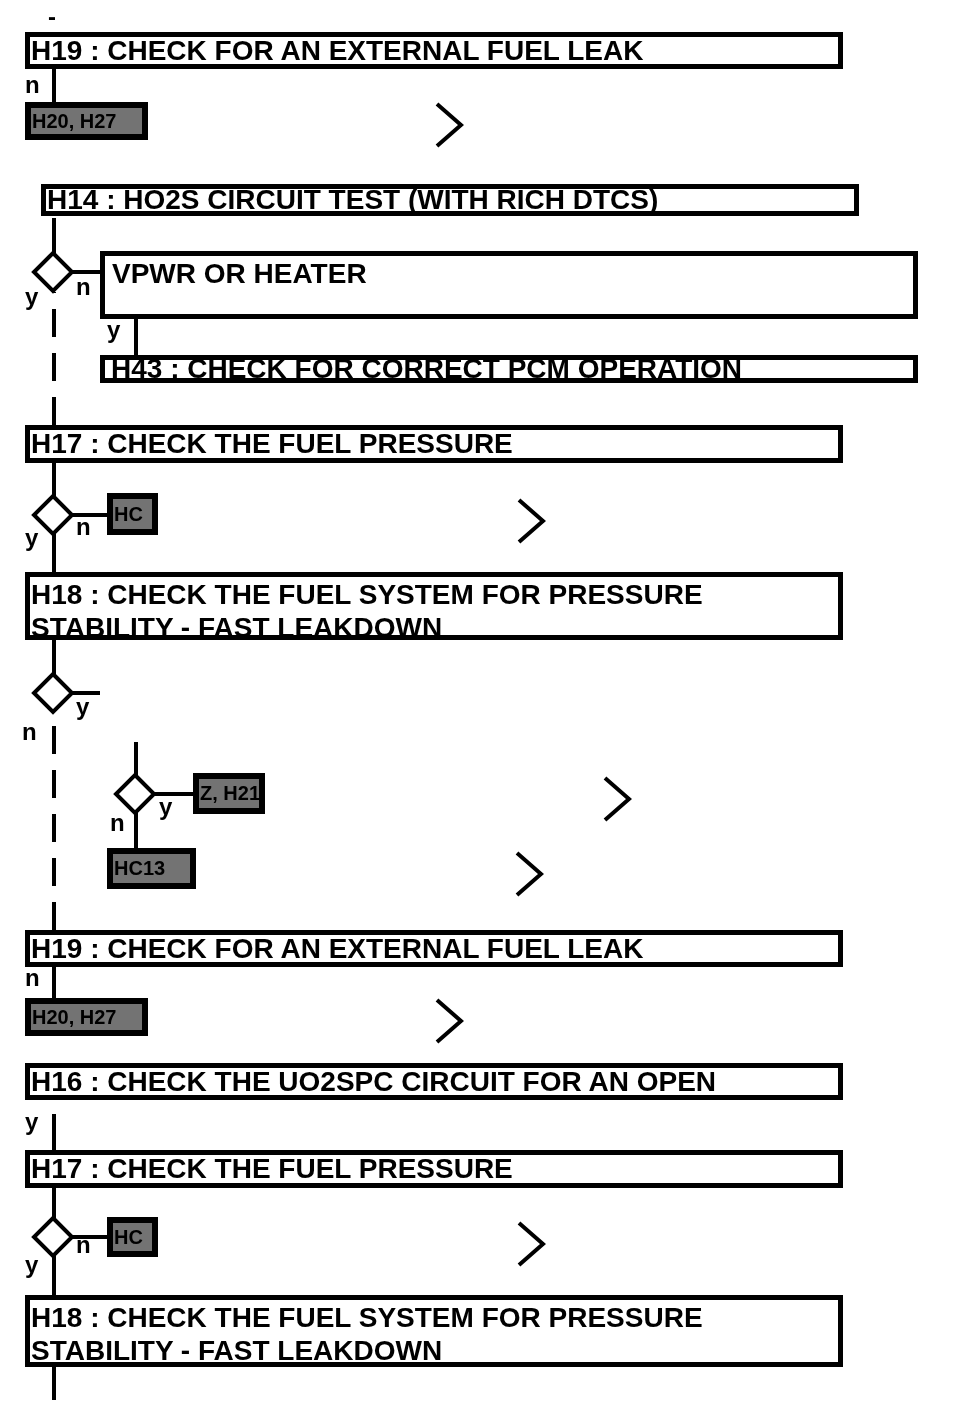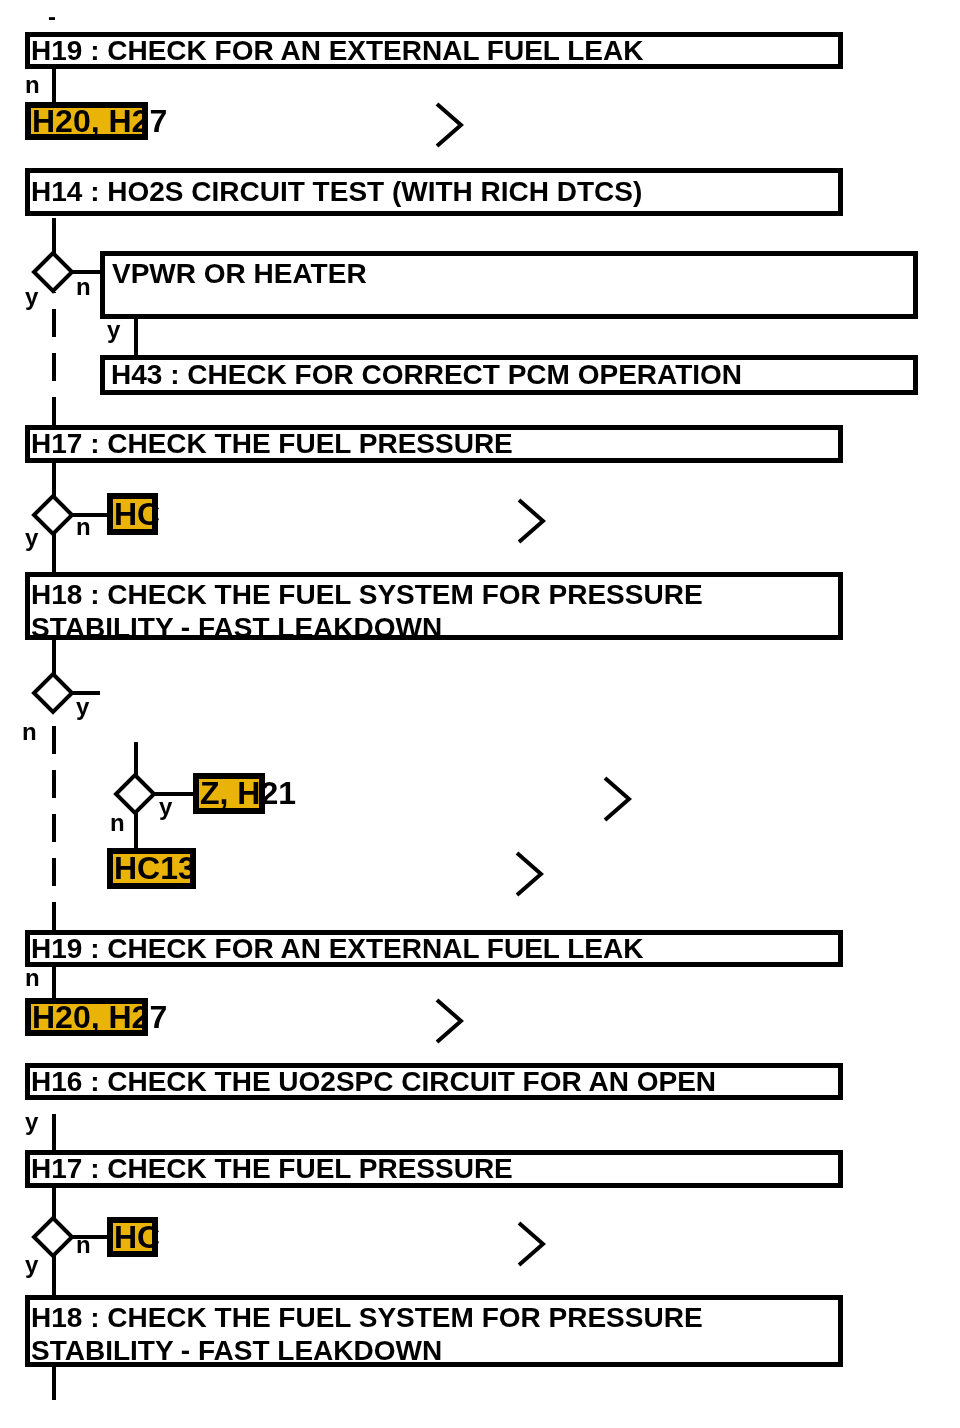--- a/index.html
+++ b/index.html
@@ -12,22 +12,22 @@
     position:absolute;left:25px;width:818px;border:5px solid #000000;background:#ffffff;
     box-sizing:border-box;font-weight:bold;font-size:28px;white-space:nowrap;overflow:visible;
   }
   .box.single{display:flex;align-items:center;padding-left:1px;}
   .box.multi{padding:1px 0 0 1px;line-height:33px;}
   .box.indent{left:100px;}
   .box.indent.single{padding-left:6px;}
   .box.indent.multi{padding-left:7px;}
   .bl{display:block;}
   .sbox{
-    position:absolute;border:6px solid #000000;background:#eab308;box-sizing:border-box;
-    font-weight:bold;font-size:32px;display:flex;align-items:center;padding-left:1px;white-space:nowrap;
+    position:absolute;border:6px solid #000000;background:#737373;box-sizing:border-box;
+    font-weight:bold;font-size:20px;display:flex;align-items:center;padding-left:1px;white-space:nowrap;
   }
   .vline{position:absolute;width:4px;background:#000000;}
   .vline.dashed{
     background:repeating-linear-gradient(to top,#000000 0 28px,transparent 28px 44px);
   }
   .hline{position:absolute;height:4px;background:#000000;}
   .blabel{position:absolute;font-weight:bold;font-size:24px;line-height:24px;}
 </style>
 </head>
 <body>
@@ -41,37 +41,37 @@
   </div>
   <span class="blabel" style="left:25px;top:73px;">n</span>
   <div class="vline" style="left:52px;top:69px;height:35px;"></div>
   <div class="sbox" style="left:25px;top:102px;width:123px;height:38px;">
     <span>H20, H27</span>
   </div>
   <svg class="abs" style="left:434px;top:101px;" width="30" height="48">
     <polyline points="3,3 27,24 3,45" fill="none" stroke="#000000" stroke-width="4"></polyline>
   </svg>
 
-  <div class="box single" style="top:168px;height:48px;">
+  <div class="box single" style="top:184px;height:32px;margin-left:16px;">
     <span>H14 : HO2S CIRCUIT TEST (WITH RICH DTCS)</span>
   </div>
   <div class="vline" style="left:52px;top:218px;height:36px;"></div>
   <svg class="abs" style="left:31px;top:250px;" width="44" height="44">
     <polygon points="22,3 41,22 22,41 3,22" fill="#ffffff" stroke="#000000" stroke-width="4"></polygon>
   </svg>
   <span class="blabel" style="left:25px;top:285px;">y</span>
   <span class="blabel" style="left:76px;top:275px;">n</span>
   <div class="hline" style="left:70px;top:270px;width:30px;"></div>
 
   <div class="box indent multi" style="top:251px;height:68px;">
     <span class="bl">VPWR OR HEATER</span>
   </div>
   <span class="blabel" style="left:107px;top:318px;">y</span>
   <div class="vline" style="left:134px;top:319px;height:36px;"></div>
-  <div class="box indent single" style="top:355px;height:40px;">
+  <div class="box indent single" style="top:355px;height:28px;">
     <span>H43 : CHECK FOR CORRECT PCM OPERATION</span>
   </div>
 
   <div class="vline dashed" style="left:52px;top:292px;height:133px;"></div>
 
   <div class="box single" style="top:425px;height:38px;">
     <span>H17 : CHECK THE FUEL PRESSURE</span>
   </div>
   <div class="vline" style="left:52px;top:463px;height:34px;"></div>
   <svg class="abs" style="left:31px;top:493px;" width="44" height="44">

